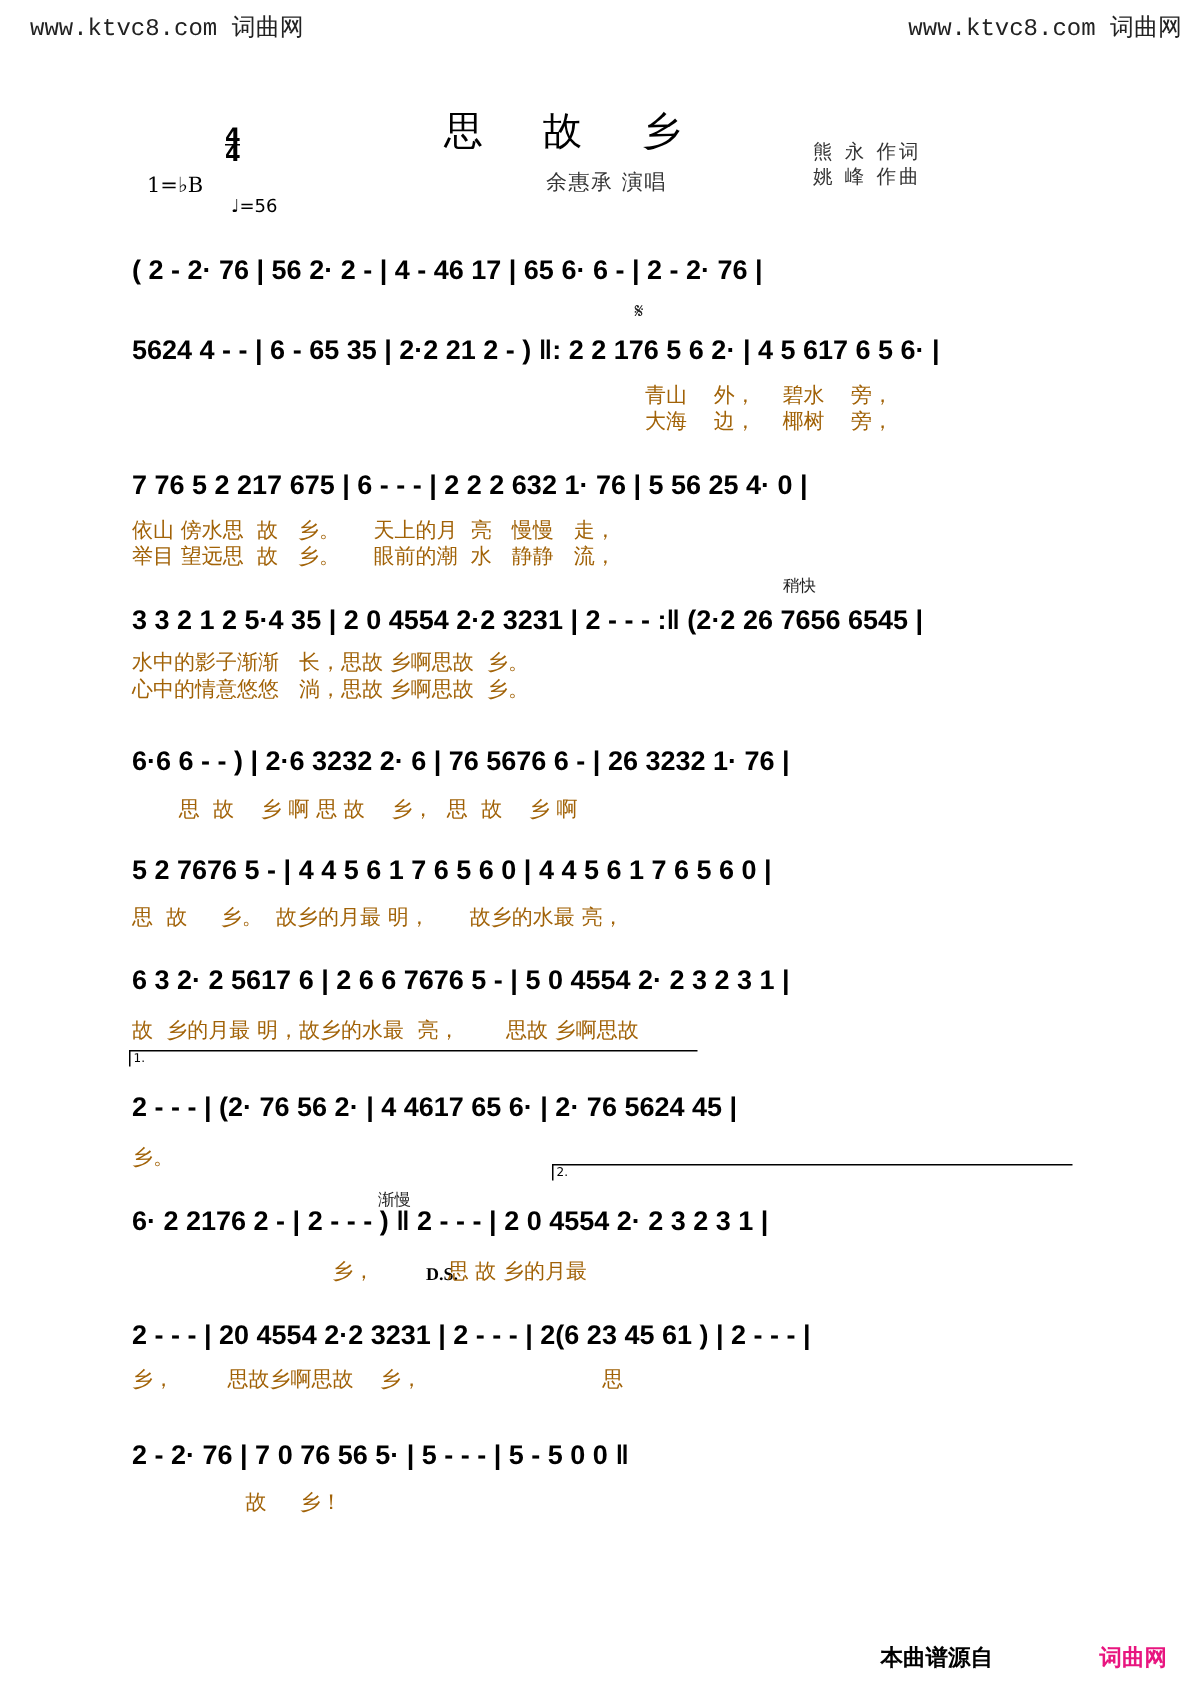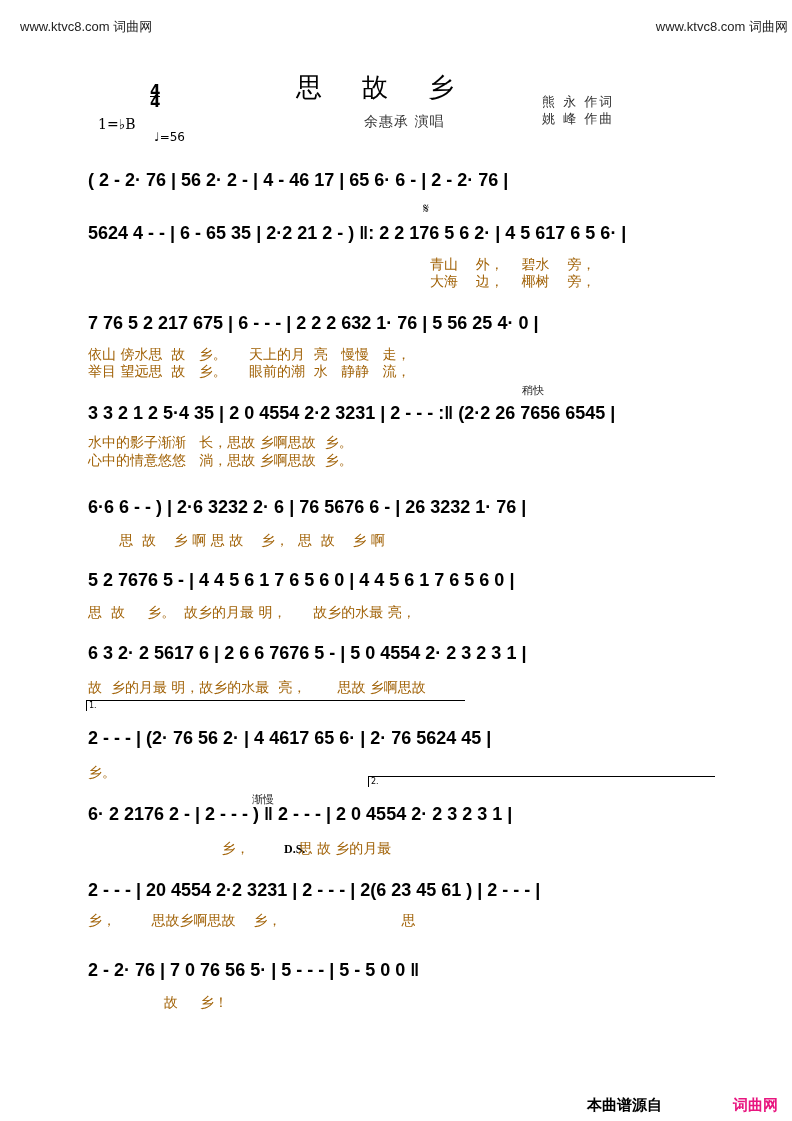--- a/index.html
+++ b/index.html
@@ -1,18 +1,18 @@
 <!DOCTYPE html>
 <html><head>
 <meta charset="utf-8">
 <style>
   html, body { margin: 0; padding: 0; background: #ffffff; }
   body { width: 792px; height: 1121px; position: relative; overflow: hidden;
          font-family: "DejaVu Sans", sans-serif; color: #000; }
-  .wm { position: absolute; top: 18px; font-family: Liberation Sans, sans-serif; font-size: 13px; color: #222; }
+  .wm { position: absolute; top: 8px; font-family: Liberation Mono, monospace; font-size: 16px; color: #222; }
   .wm-left { left: 20px; }
   .wm-right { right: 4px; }
   .title { position: absolute; top: 70px; left: 296px; font-size: 26px; letter-spacing: 40px; font-family: "DejaVu Sans", sans-serif; }
   .key { position: absolute; top: 88px; left: 98px; font-size: 14px; font-family: "DejaVu Serif", serif; margin-top: 28px; }
   .tsig { position: absolute; top: 86px; left: 150px; font-size: 15px; font-weight: bold; line-height: 10px; text-align: center; }
   .tsig .bar { display: block; border-top: 1px solid #000; width: 10px; }
   .tempo { position: absolute; top: 130px; left: 154px; font-size: 12px; }
   .singer { position: absolute; top: 113px; left: 340px; font-size: 14px; letter-spacing: 1px; color: #333; margin-left: 24px; }
   .credits { position: absolute; top: 93px; left: 542px; font-size: 13px; line-height: 17px; color: #333; letter-spacing: 2px; }
   .row { position: absolute; left: 88px; width: 632px; font-family: "Liberation Sans", sans-serif; font-weight: bold; font-size: 18px; white-space: pre; }

